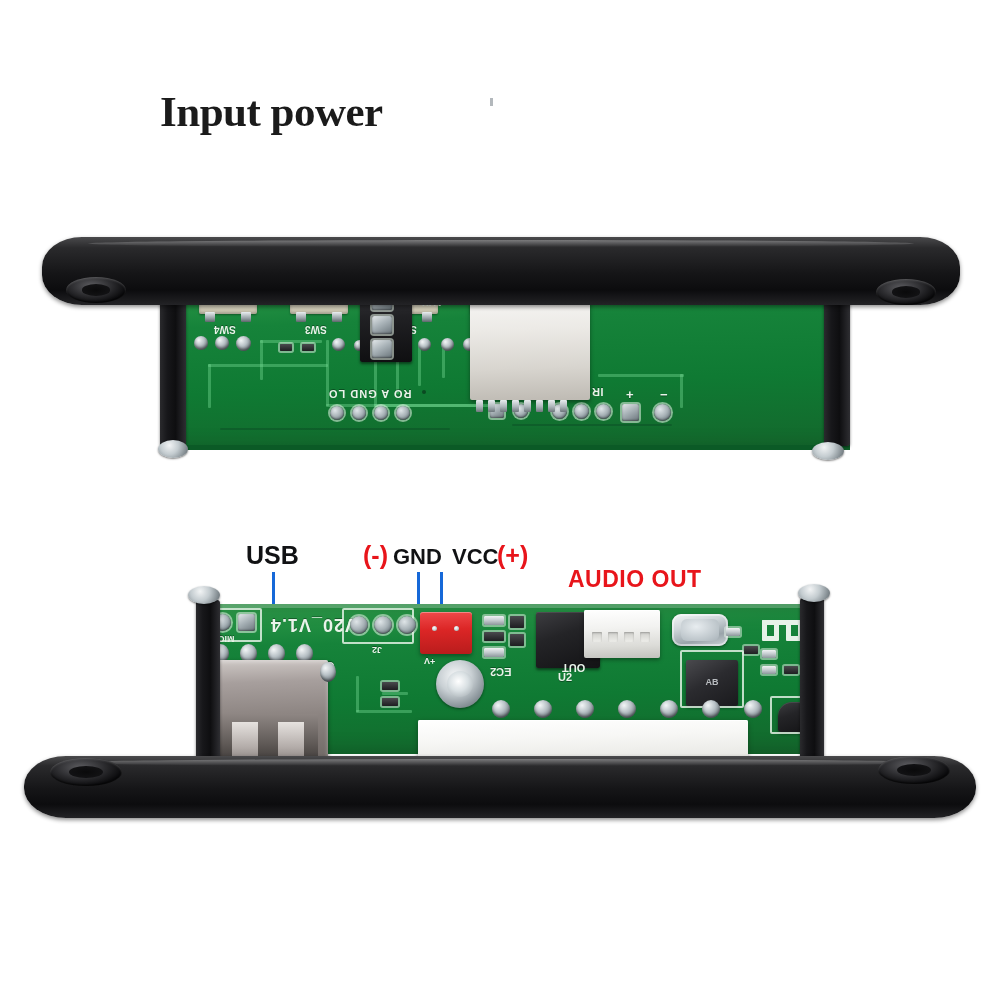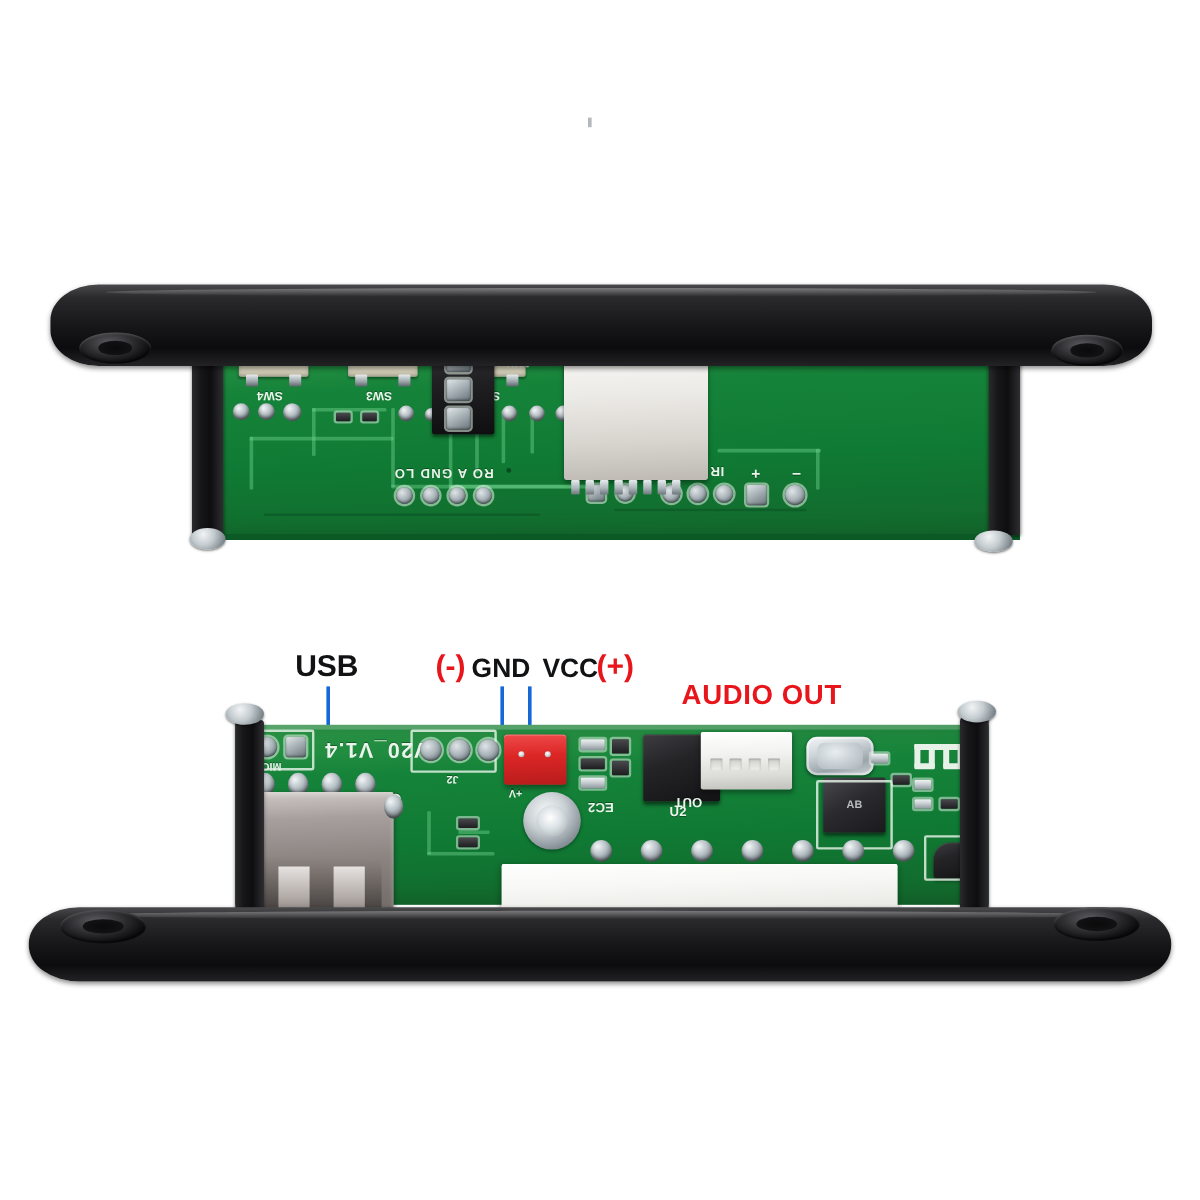--- a/index.html
+++ b/index.html
@@ -222,20 +222,23 @@
   .callout.dark { color:#111214; }
   .callout.red  { color:#e8151b; }
   .leader { position:absolute; background:#1668d8; width:3px; }
 </style>
 </head>
 <body>
 
 <div id="stage">
 
   <div id="title-block">
+    <div class="title-line">
+      <span class="t-serif">Input power</span>
+    </div>
     <div id="title-speck"></div>
   </div>
 
   <div class="board-unit" id="view-top" style="left:0; top:0; width:1000px; height:500px;">
 
     <div class="pcb" style="left:160px; top:278px; width:690px; height:172px;">
       <div class="pcb-edge-top"></div>
       <div class="pcb-edge-bot"></div>
 
       <div class="trace" style="left:48px; top:86px; width:120px; height:3px;"></div>
@@ -414,21 +417,21 @@
       <div class="jst-white" style="left:388px; top:6px; width:76px; height:48px;">
         <div class="jst-hole" style="left:8px; top:22px; width:10px; height:10px;"></div>
         <div class="jst-hole" style="left:24px; top:22px; width:10px; height:10px;"></div>
         <div class="jst-hole" style="left:40px; top:22px; width:10px; height:10px;"></div>
         <div class="jst-hole" style="left:56px; top:22px; width:10px; height:10px;"></div>
       </div>
       <div class="silk mirror" style="left:366px; top:58px; font-size:11px;">OUT</div>
 
       <div class="crystal" style="left:476px; top:10px; width:56px; height:32px;"></div>
 
-      <div class="qfn" style="left:490px; top:44px; width:52px; height:46px;">
+      <div class="qfn" style="left:490px; top:56px; width:52px; height:46px;">
         <div class="qfn-mark">AB</div>
       </div>
       <div class="silk-box" style="left:484px; top:46px; width:64px; height:58px;"></div>
 
       <div class="antenna-seg" style="left:566px; top:16px; width:58px; height:5px;"></div>
       <div class="antenna-seg" style="left:566px; top:16px; width:5px; height:20px;"></div>
       <div class="antenna-seg" style="left:578px; top:16px; width:5px; height:20px;"></div>
       <div class="antenna-seg" style="left:590px; top:16px; width:5px; height:20px;"></div>
       <div class="antenna-seg" style="left:602px; top:16px; width:5px; height:20px;"></div>
       <div class="antenna-seg" style="left:566px; top:32px; width:17px; height:5px;"></div>

